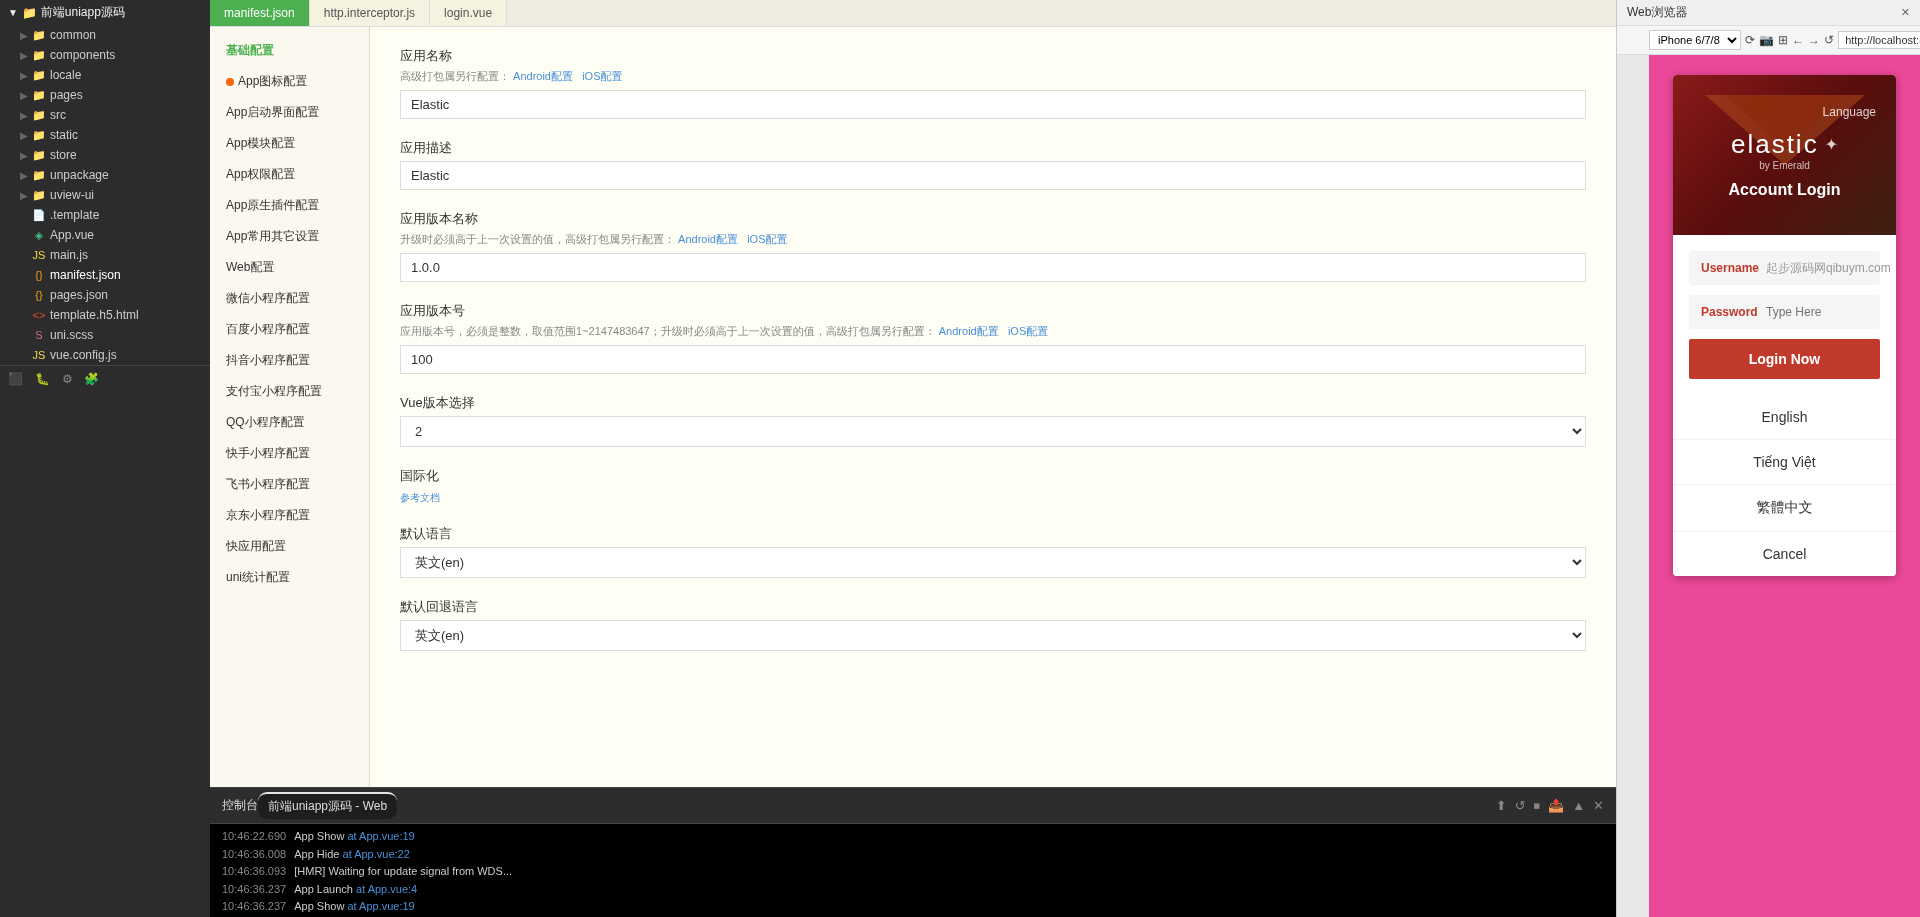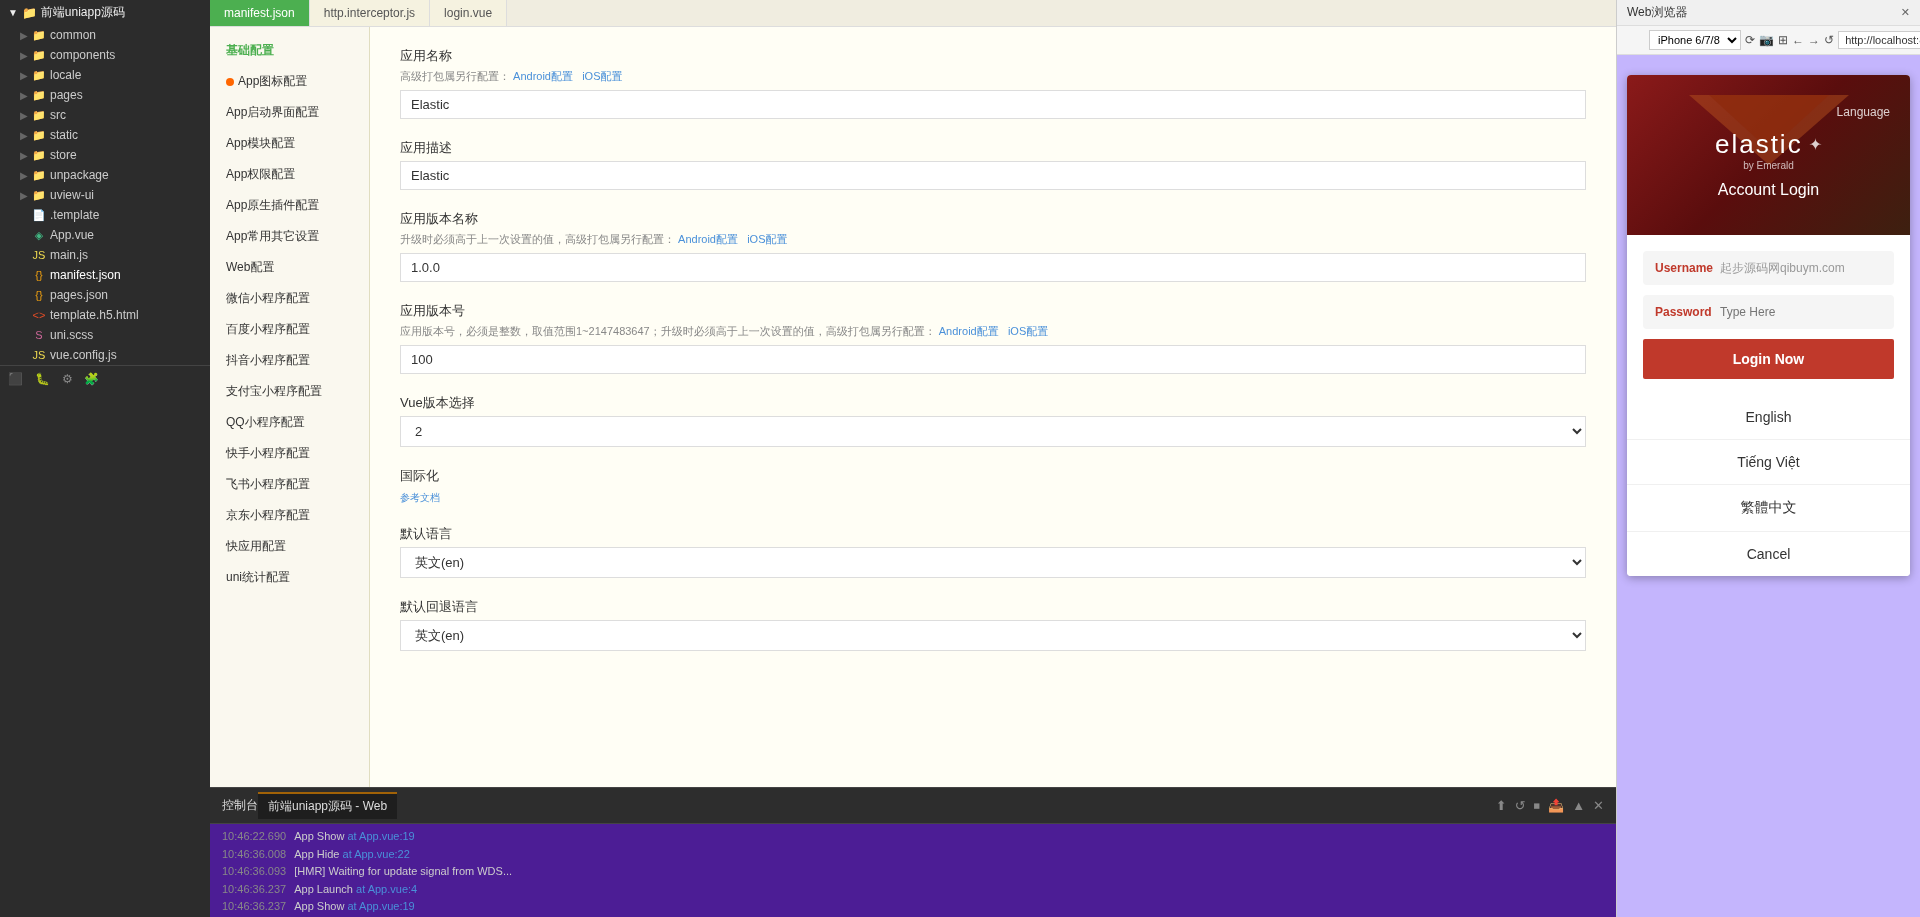--- a/index.html
+++ b/index.html
@@ -42,44 +42,44 @@
 
     
     .browser-panel { width: 304px; background: #e8e8e8; display: flex; flex-direction: column; flex-shrink: 0; border-left: 1px solid #ccc; }
     .browser-titlebar { background: #f0f0f0; padding: 4px 10px; display: flex; align-items: center; justify-content: space-between; border-bottom: 1px solid #ddd; }
     .browser-title-left { display: flex; align-items: center; gap: 8px; font-size: 12px; color: #333; }
     .browser-close { font-size: 11px; color: #666; cursor: pointer; }
     .browser-toolbar { background: #f5f5f5; padding: 4px 8px; display: flex; align-items: center; gap: 4px; border-bottom: 1px solid #ddd; }
     .browser-url { flex: 1; border: 1px solid #ccc; padding: 2px 6px; font-size: 11px; background: white; color: #333; }
     .browser-device-select { font-size: 11px; border: 1px solid #ccc; padding: 2px 4px; background: white; margin-left: 24px; }
     .browser-btn { width: 20px; height: 20px; display: flex; align-items: center; justify-content: center; cursor: pointer; color: #555; font-size: 12px; }
-    .browser-viewport { flex: 1; background: #c4b5fd; display: flex; align-items: flex-start; justify-content: center; padding: 20px 10px; overflow: hidden; }
+    .browser-viewport { flex: 1; background: #ec4899; display: flex; align-items: flex-start; justify-content: center; padding: 20px 24px; overflow: hidden; margin-left: 32px; }
 
     
     .mobile-preview { width: 300px; background: white; border-radius: 4px; overflow: hidden; box-shadow: 0 2px 10px rgba(0,0,0,0.3); }
     .mobile-header { background: linear-gradient(135deg, #8b1a1a 0%, #5a0d0d 50%, #3d2010 100%); padding: 30px 20px 20px; position: relative; min-height: 160px; display: flex; flex-direction: column; align-items: flex-end; }
     .language-btn { color: rgba(255,255,255,0.8); font-size: 12px; cursor: pointer; }
     .logo-area { width: 100%; display: flex; flex-direction: column; align-items: center; margin-top: 10px; }
     .logo-text { color: white; font-size: 26px; font-weight: 300; letter-spacing: 2px; }
     .logo-subtitle { color: rgba(255,255,255,0.7); font-size: 10px; }
-    .account-login-title { color: white; font-size: 16px; font-weight: normal; text-align: center; margin-top: 10px; }
+    .account-login-title { color: white; font-size: 16px; font-weight: bold; text-align: center; margin-top: 10px; }
     .login-form-area { background: white; padding: 16px; }
     .login-field { display: flex; align-items: center; background: #f5f5f5; border-radius: 4px; padding: 10px 12px; margin-bottom: 10px; }
     .login-field-label { color: #c0392b; font-size: 12px; font-weight: bold; width: 65px; flex-shrink: 0; }
     .login-field-input { flex: 1; background: transparent; border: none; outline: none; font-size: 12px; color: #999; }
     .login-btn { width: 100%; background: #c0392b; color: white; border: none; padding: 12px; font-size: 14px; font-weight: bold; cursor: pointer; border-radius: 2px; margin-bottom: 0; }
     .language-dropdown { background: white; }
     .language-option { padding: 14px 16px; text-align: center; font-size: 14px; color: #333; cursor: pointer; border-bottom: 1px solid #f0f0f0; }
     .language-cancel { padding: 14px 16px; text-align: center; font-size: 14px; color: #333; cursor: pointer; font-weight: 500; }
 
     
-    .console-area { height: 130px; background: #4c1d95; color: #ccc; font-size: 11px; border-top: 1px solid #444; flex-shrink: 0; }
+    .console-area { height: 130px; background: #000000; color: #ccc; font-size: 11px; border-top: 1px solid #444; flex-shrink: 0; }
     .console-header { background: #2d2d2d; padding: 4px 12px; display: flex; align-items: center; justify-between: flex-start; gap: 20px; border-bottom: 1px solid #444; }
     .console-title { color: #ddd; font-size: 12px; display: flex; align-items: center; gap: 8px; }
-    .console-title-active { background: #1e1e1e; padding: 4px 10px; border-top: 2px solid #a16207; }
+    .console-title-active { background: #1e1e1e; padding: 4px 10px; border-top: 2px solid #e5e5e5; border-radius: 9px; }
     .console-body { padding: 4px 12px; overflow-y: auto; height: calc(100% - 28px); }
     .console-line { line-height: 1.6; display: flex; gap: 8px; }
     .console-time { color: #888; flex-shrink: 0; }
     .console-text { color: #ccc; }
     .console-link { color: #4a90d9; text-decoration: none; }
     .console-icons { display: flex; gap: 8px; margin-left: auto; align-items: center; }
     .console-icon { color: #888; cursor: pointer; font-size: 13px; }
 
     
     ::-webkit-scrollbar { width: 6px; height: 6px; }

